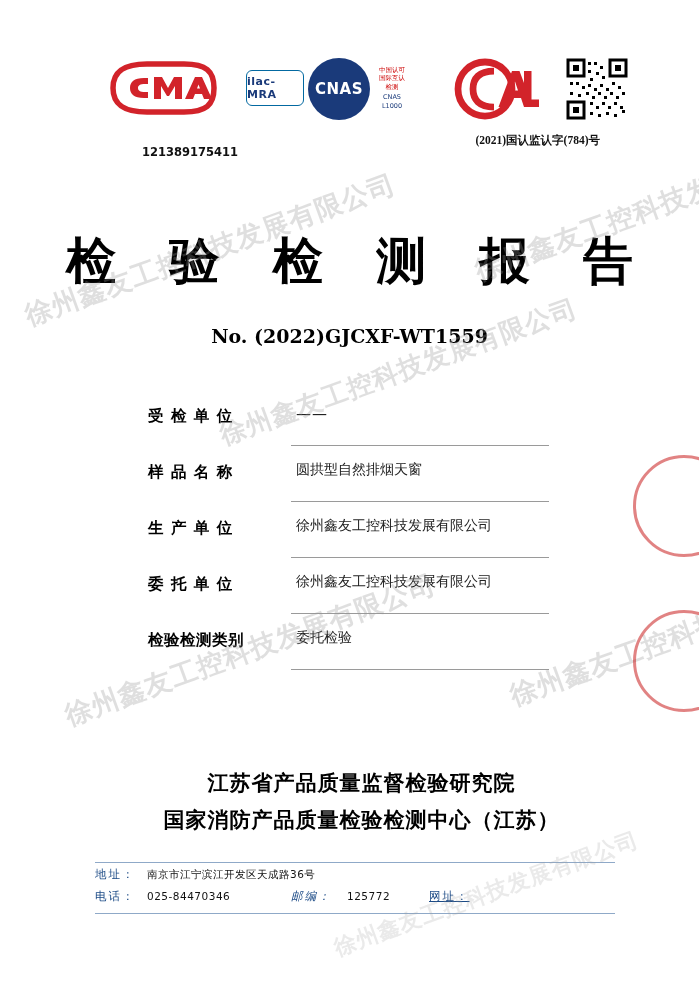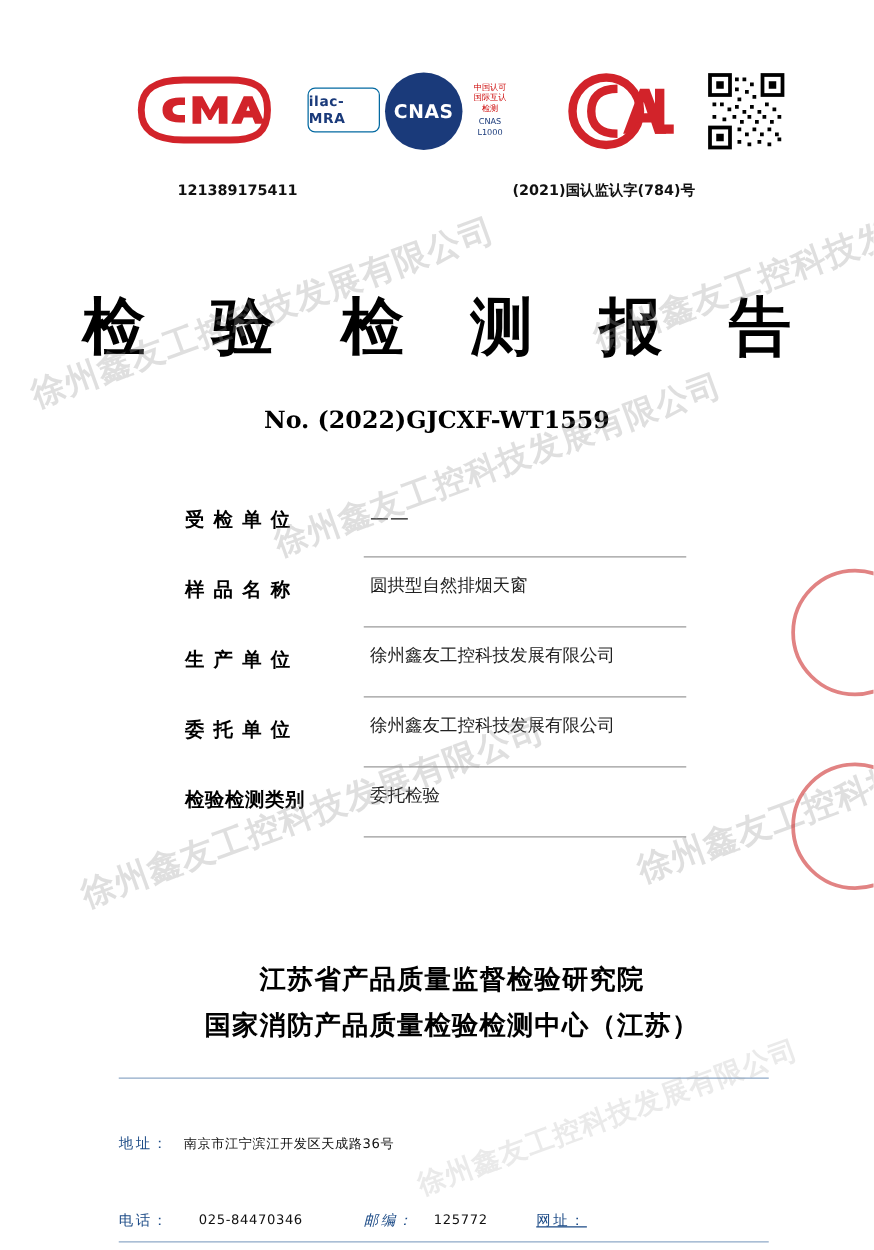--- a/index.html
+++ b/index.html
@@ -138,27 +138,28 @@
     width: 180px;
     text-align: center;
     font-size: 11.5px;
     font-weight: 700;
     color: #111;
     font-family: "DejaVu Sans", "Liberation Sans", sans-serif;
     z-index: 3;
   }
   .code-right {
     position: absolute;
-    left: 410px; top: 145px;
+    left: 410px; top: 133px;
     width: 190px;
-    text-align: left;
+    text-align: right;
     font-size: 11.5px;
     font-weight: 700;
     color: #111;
     z-index: 3;
+    font-family: Liberation Serif, serif;
   }
 
   
   .doc-title {
     position: absolute;
     left: 0; top: 228px;
     width: 699px;
     text-align: center;
     font-size: 50px;
     font-weight: 800;
@@ -249,21 +250,20 @@
   .footer-rule-bottom {
     border-top: 1px solid #8fa9c8;
     width: 520px;
     margin-top: 6px;
   }
   .f-line {
     position: relative;
     height: 22px;
     font-size: 11.5px;
     color: #1b4a86;
-    margin-top: 40px;
   }
   .f-label {
     position: absolute;
     top: 4px;
     letter-spacing: 2px;
     color: #1b4a86;
     font-size: 11.5px;
   }
   .f-value {
     position: absolute;
@@ -404,21 +404,21 @@
   </div>
 
   <div class="footer">
     <div class="footer-rule-top"></div>
     <div class="f-line">
       <span class="f-label" style="left:0;">地址：</span>
       <span class="f-value" style="left:52px;">南京市江宁滨江开发区天成路36号</span>
     </div>
     <div class="f-line">
       <span class="f-label" style="left:0;">电话：</span>
-      <span class="f-value" style="left:64px;">025-84470346</span>
+      <span class="f-value" style="left:52px;">025-84470346</span>
       <span class="f-label" style="left:196px;font-style:italic;">邮编：</span>
       <span class="f-value" style="left:252px;">125772</span>
       <span class="f-label" style="left:334px;text-decoration:underline;">网址：</span>
     </div>
     <div class="footer-rule-bottom"></div>
   </div>
 
   <div class="seal s1">
     <span class="seal-text">江苏省质检</span>
   </div>

